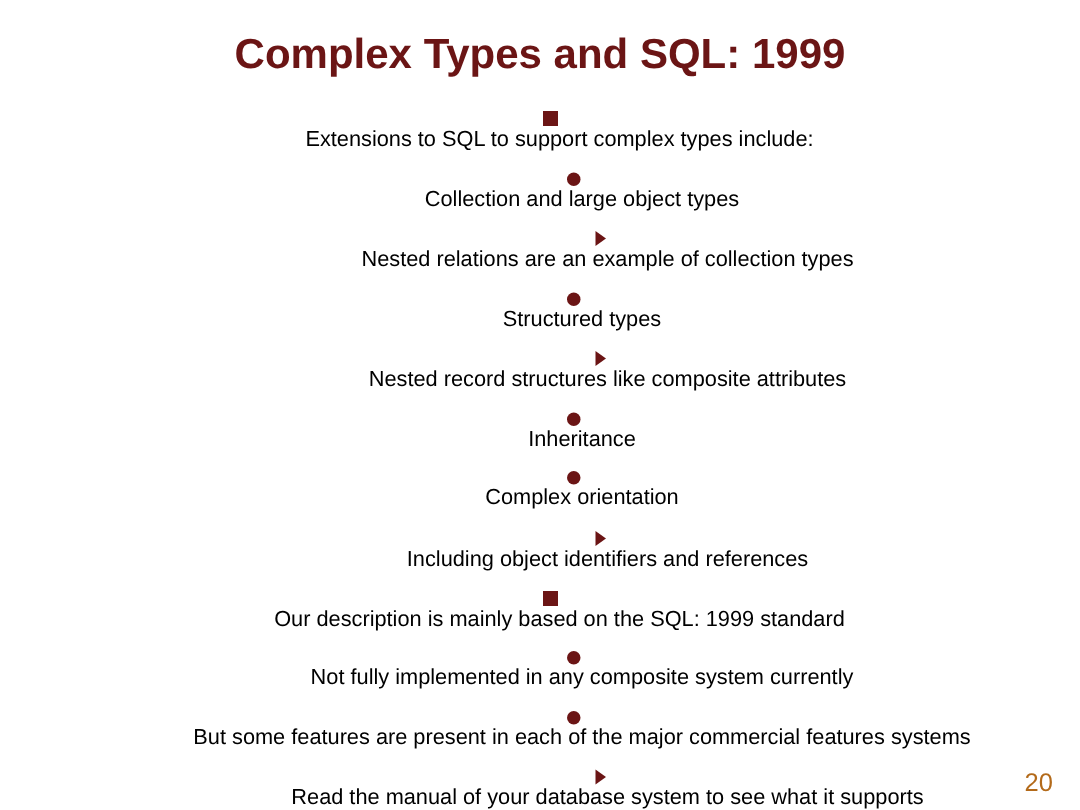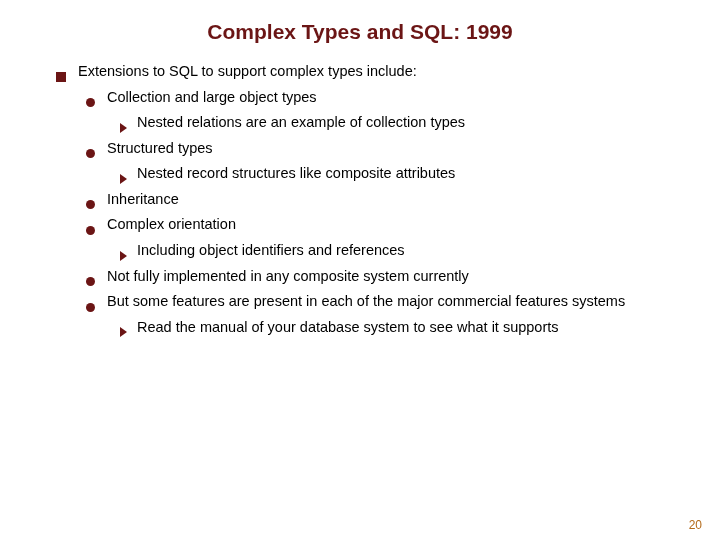--- a/index.html
+++ b/index.html
@@ -1,27 +1,27 @@
 <!DOCTYPE html>
 <html><head>
   <meta charset="utf-8">
   <style>
     * { margin:0; padding:0; box-sizing:border-box; }
     html,body { width:720px; height:540px; background:#fff; font-family:Arial,Helvetica,sans-serif; color:#000; overflow:hidden; }
     .slide { width:720px; height:540px; position:relative; padding:0; }
-    .title { text-align:center; font-size:21px; font-weight:bold; color:#6b1515; margin-top:20px; margin-bottom:18px; }
+    .title { text-align:center; font-size:28px; font-weight:bold; color:#6b1515; margin-top:20px; margin-bottom:18px; }
     .content { padding-left:56px; padding-right:30px; font-size:14.5px; line-height:1.35; }
-    .row { display:flex; align-items:flex-end; margin-bottom:6px; }
+    .row { display:flex; align-items:center; margin-bottom:6px;flex-direction:column; }
     .sq { width:10px; height:10px; background:#6b1515; flex-shrink:0; margin-top:4px; margin-right:12px; }
     .dot { width:9px; height:9px; background:#6b1515; border-radius:50%; flex-shrink:0; margin-top:5px; margin-right:12px; }
     .arrw { width:0; height:0; border-top:5px solid transparent; border-bottom:5px solid transparent; border-left:7px solid #6b1515; flex-shrink:0; margin-top:5px; margin-right:10px; }
     .indent1 { margin-left:30px; }
     .indent2 { margin-left:64px; }
     .txt { flex:1; }
-    .pagenum { position:absolute; right:18px; bottom:28px; color:#b36a1a; font-size:12px; }
+    .pagenum { position:absolute; right:18px; bottom:28px; color:#b36a1a; font-size:17px; }
   </style>
 </head>
 <body>
 <div class="slide">
 
   <div class="title">Complex Types and SQL: 1999</div>
 
   <div class="content">
 
     <div class="row">
@@ -57,20 +57,24 @@
     <div class="row indent1">
       <div class="dot"></div>
       <div class="txt">Complex orientation</div>
     </div>
 
     <div class="row indent2">
       <div class="arrw"></div>
       <div class="txt">Including object identifiers and references</div>
     </div>
 
+    <div class="row">
+      <div class="sq"></div>
+      <div class="txt">Our description is mainly based on the SQL: 1999 standard</div>
+    </div>
 
     <div class="row indent1">
       <div class="dot"></div>
       <div class="txt">Not fully implemented in any composite system currently</div>
     </div>
 
     <div class="row indent1">
       <div class="dot"></div>
       <div class="txt">But some features are present in each of the major commercial features systems</div>
     </div>

